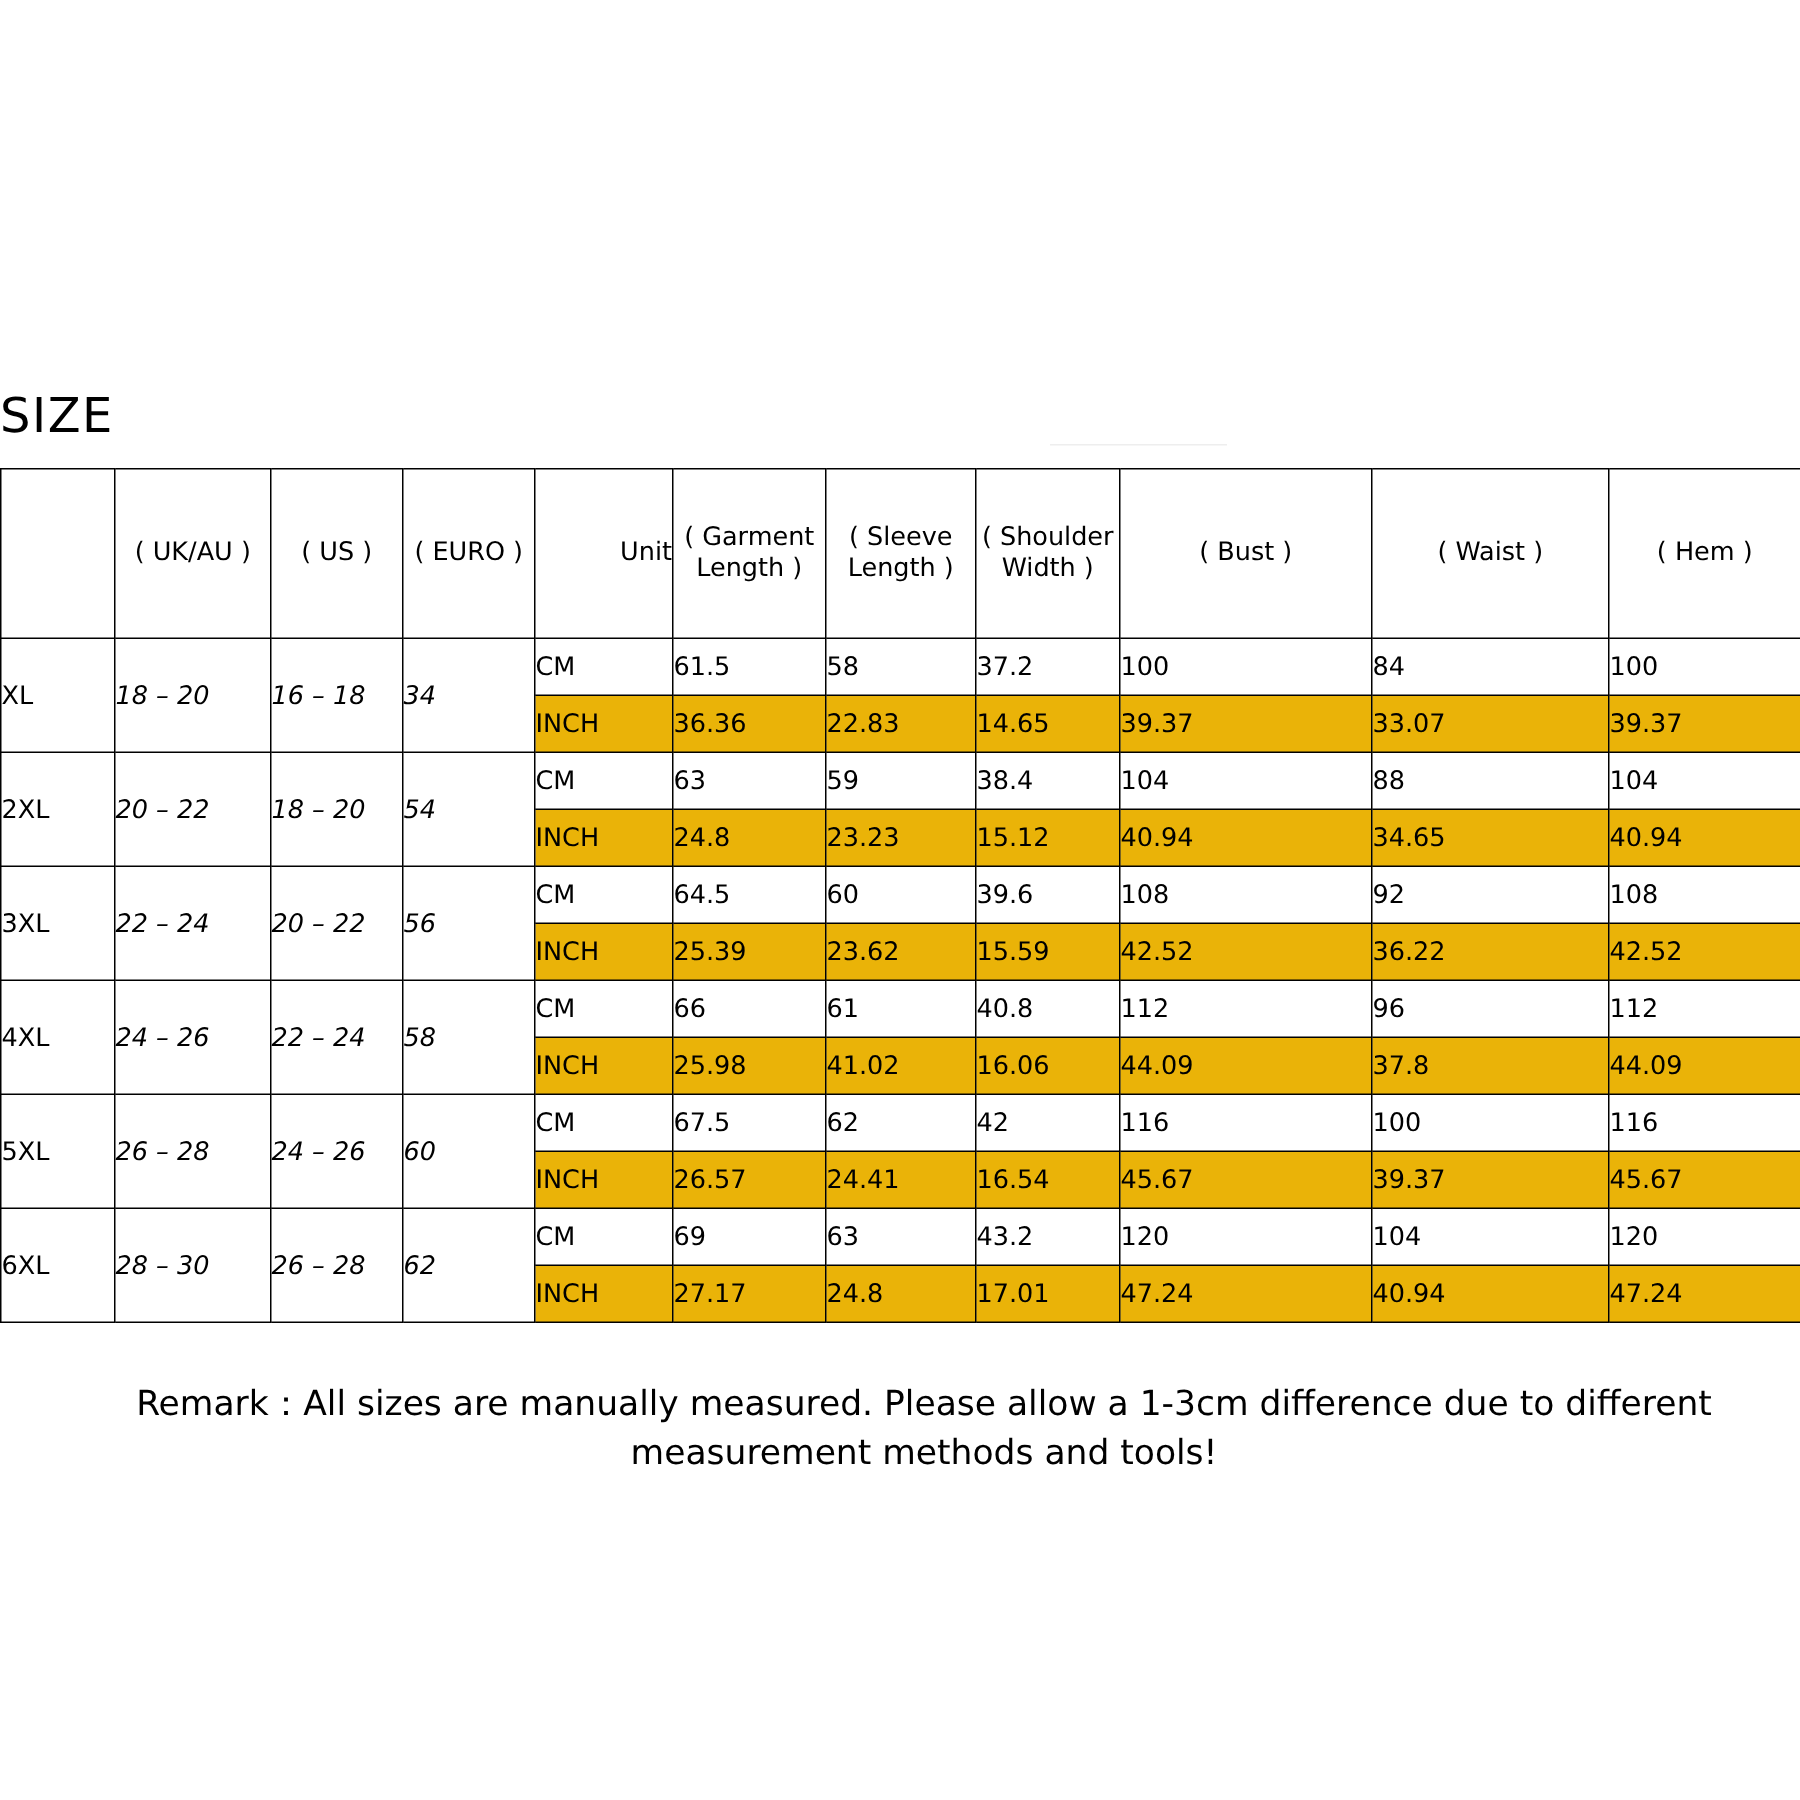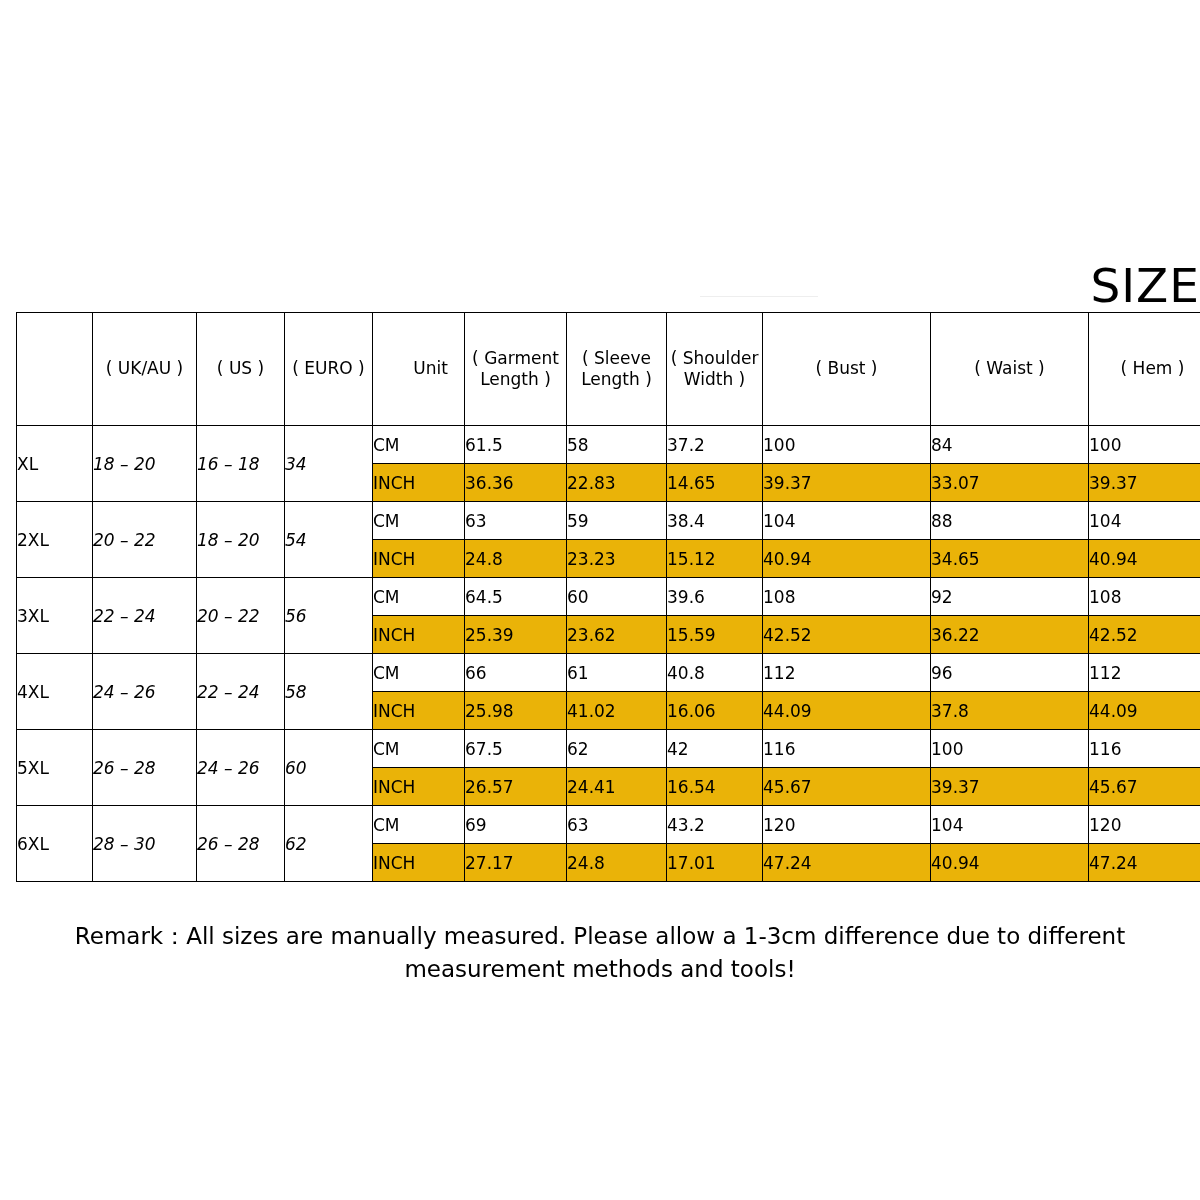--- a/index.html
+++ b/index.html
@@ -17,29 +17,29 @@
   .page {
     position: relative;
     width: 1200px;
     height: 1200px;
   }
   .title {
     position: absolute;
     top: 258px;
     left: 0;
     width: 1200px;
-    text-align: right;
-    font-size: 47px;
+    text-align: left;
+    font-size: 32px;
     letter-spacing: 1px;
     font-family: "DejaVu Sans", sans-serif;
   }
   .table-wrap {
     position: absolute;
     top: 312px;
-    left: 16px;
+    left: 0;
     width: 1045px;
   }
   table.size-table {
     border-collapse: collapse;
     width: 1200px;
     table-layout: fixed;
   }
   table.size-table td, table.size-table th {
     border: 1px solid #000000;
     padding: 0;
@@ -60,21 +60,21 @@
   col.c-waist  { width: 158px; }
   col.c-hem    { width: 128px; }
 
   thead td {
     height: 112px;
     text-align: center;
     font-size: 19px;
     line-height: 1.25;
   }
   thead td.left-label {
-    text-align: center;
+    text-align: right;
     padding-left: 24px;
     margin-left: 36px;
   }
   td.size-cell {
     text-align: left;
     font-size: 23px;
   }
   td.range-cell {
     font-size: 21px;
     font-style: italic;
@@ -90,21 +90,21 @@
     padding-left: 10px;
     font-size: 16px;
     height: 37px;
   }
   tr.inch-row td {
     background: #eab308;
   }
   .remark {
     position: absolute;
     top: 920px;
-    left: 60px;
+    left: 76px;
     width: 1080px;
     text-align: center;
     font-size: 23px;
     line-height: 1.45;
   }
   
   .artifact {
     position: absolute;
     top: 296px;
     left: 700px;

